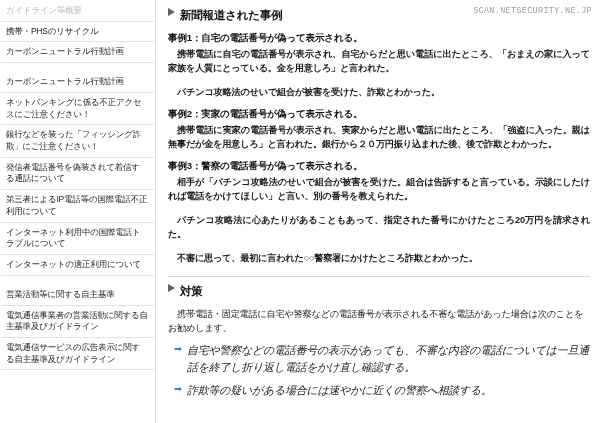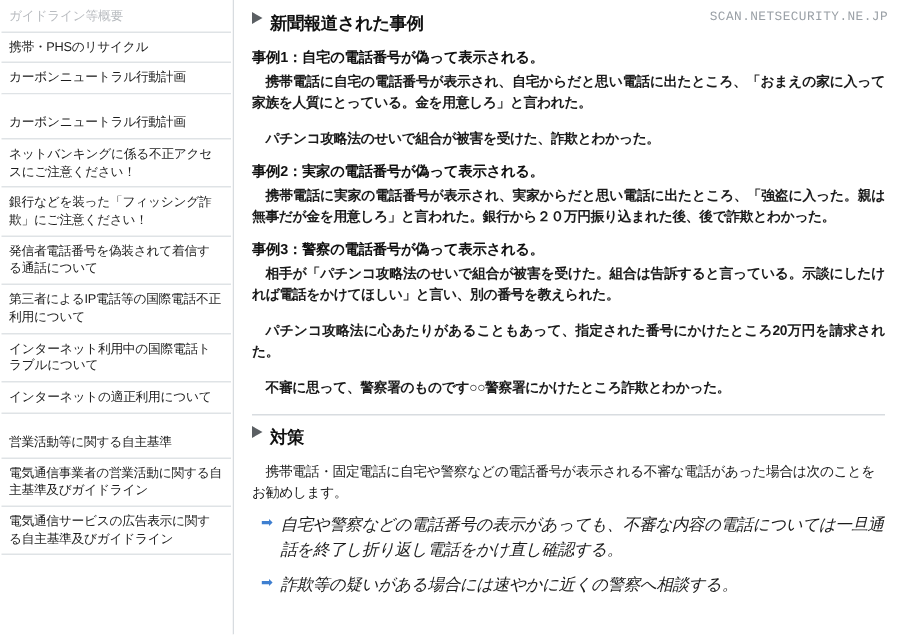--- a/index.html
+++ b/index.html
@@ -189,21 +189,21 @@
 
     <div class="case-block">
       <div class="case-title">事例2：実家の電話番号が偽って表示される。</div>
       <p class="case-body">携帯電話に実家の電話番号が表示され、実家からだと思い電話に出たところ、「強盗に入った。親は無事だが金を用意しろ」と言われた。銀行から２０万円振り込まれた後、後で詐欺とわかった。</p>
     </div>
 
     <div class="case-block">
       <div class="case-title">事例3：警察の電話番号が偽って表示される。</div>
       <p class="case-body">相手が「パチンコ攻略法のせいで組合が被害を受けた。組合は告訴すると言っている。示談にしたければ電話をかけてほしい」と言い、別の番号を教えられた。</p>
       <p class="case-body">パチンコ攻略法に心あたりがあることもあって、指定された番号にかけたところ20万円を請求された。</p>
-      <p class="case-body">不審に思って、警察署のものです○○警察署にかけたところ詐欺とわかった。</p>
+      <p class="case-body">不審に思って、最初に言われた○○警察署にかけたところ詐欺とわかった。</p>
     </div>
 
     <hr class="rule">
 
     <div class="sec-head">
       <span class="tri"></span>
       <span class="sec-title">対策</span>
     </div>
 
     <p class="measure-intro">携帯電話・固定電話に自宅や警察などの電話番号が表示される不審な電話があった場合は次のことをお勧めします。</p>

